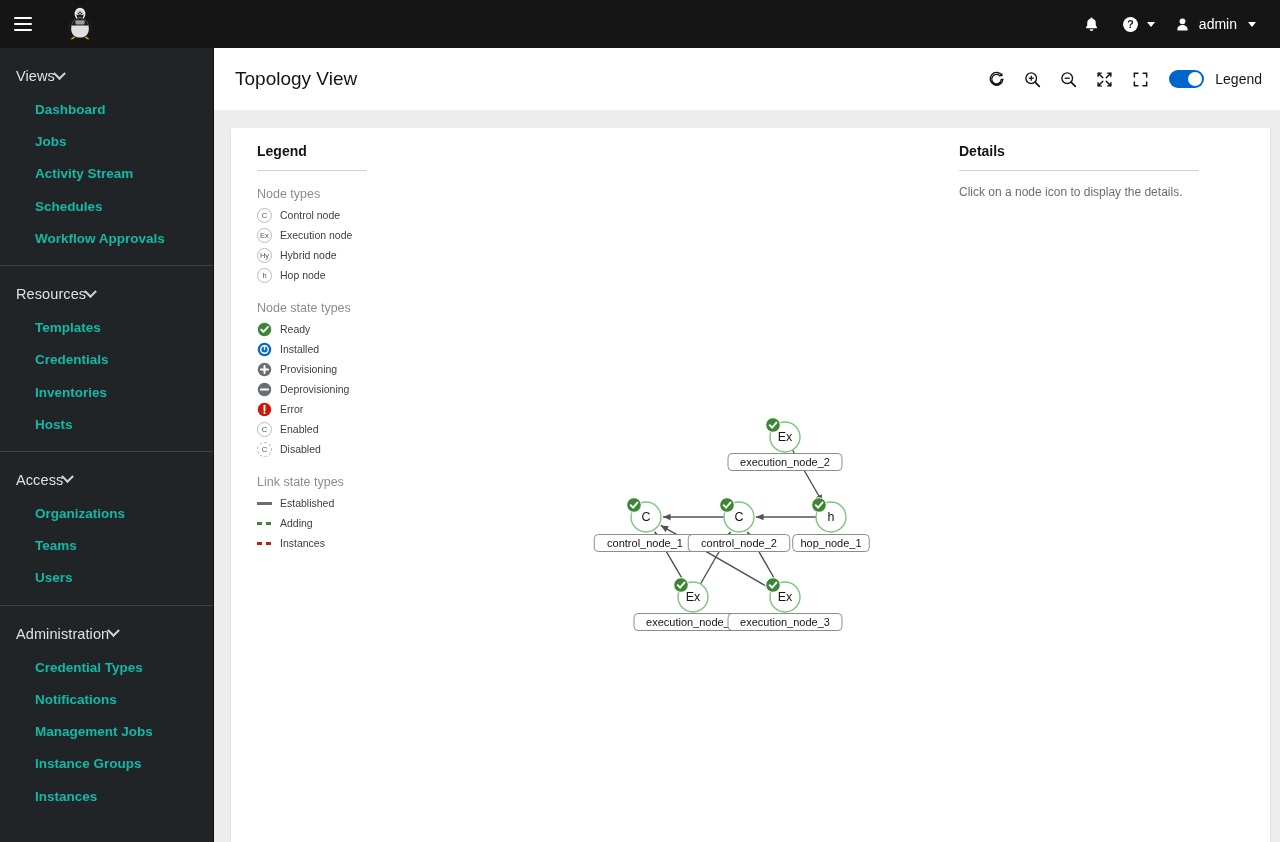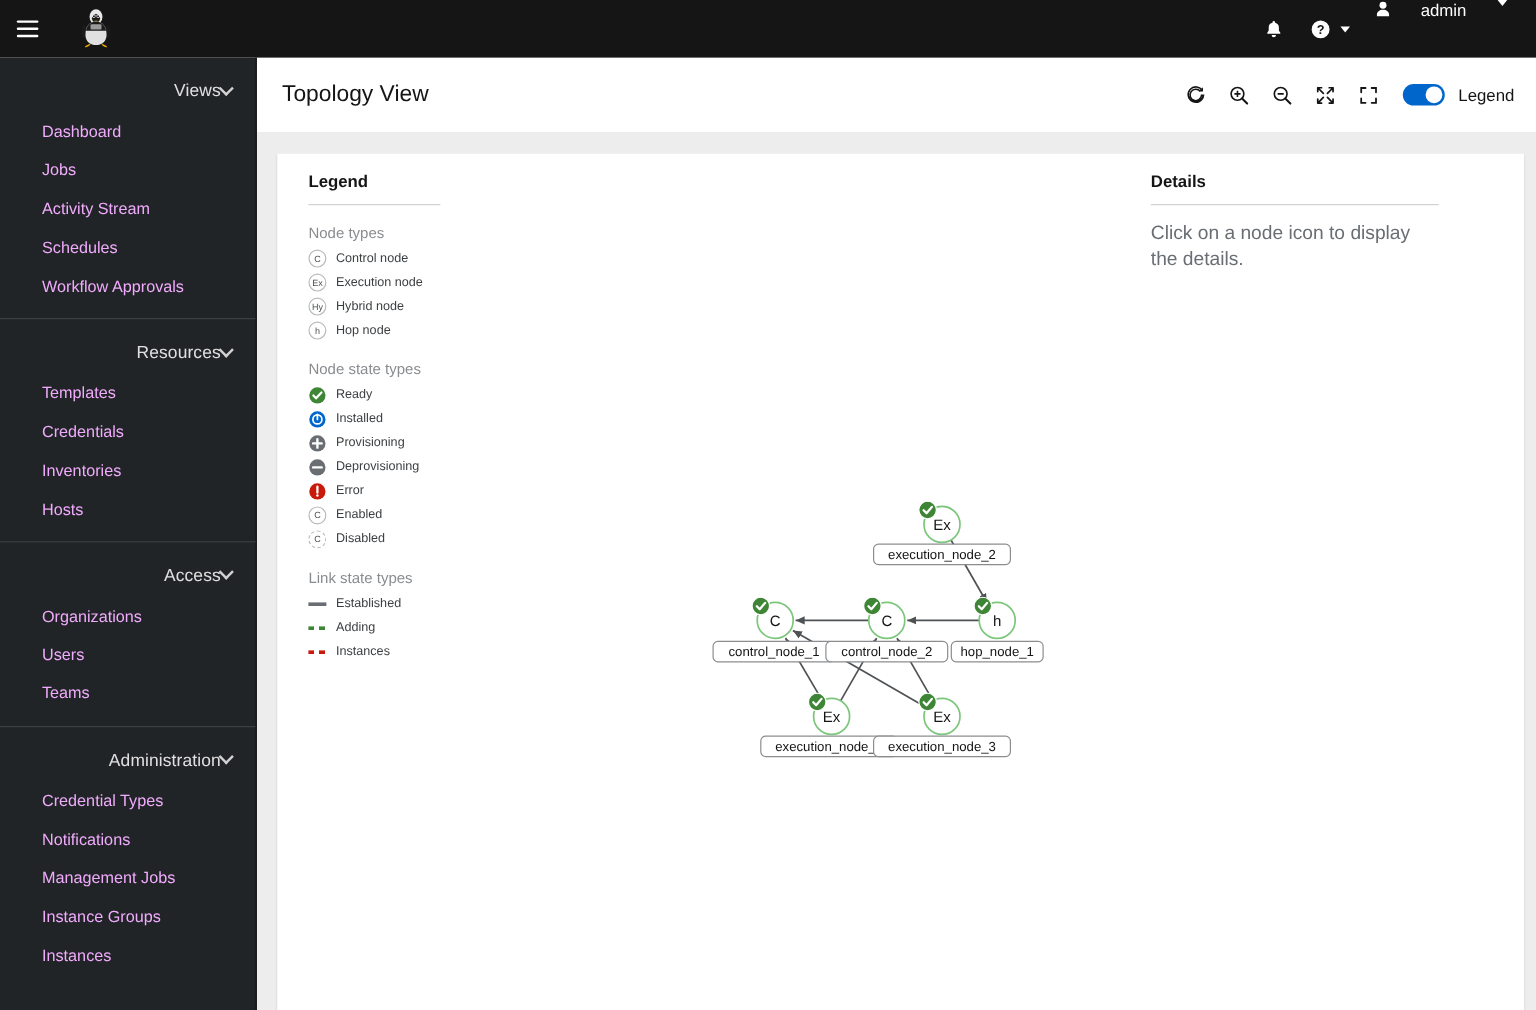--- a/index.html
+++ b/index.html
@@ -31,57 +31,58 @@
     width: 48px; height: 48px; margin-left: 10px;
     display:flex; align-items:center; justify-content:center; cursor:pointer;
   }
   .masthead-right {
     margin-left: auto; display:flex; align-items:center; height:48px; padding-right: 14px;
   }
   .mh-btn {
     height: 48px; display:flex; align-items:center; justify-content:center;
     padding: 0 11px; cursor:pointer; color:#fff;
   }
-  .mh-user { display:flex; gap:24px; padding: 0 10px 0 12px; height:48px; cursor:pointer; }
+  .mh-user { display:flex; align-items:center; gap:9px; padding: 0 10px 0 12px; height:48px; cursor:pointer; }
   .mh-user-name { color:#fff; font-size:14px; }
   .caret {
     width:0; height:0;
     border-left:4px solid transparent; border-right:4px solid transparent;
     border-top:5px solid #fff; margin-left: 2px;
   }
   .mh-group { display:flex; align-items:center; height:48px; cursor:pointer; padding-right:8px;}
 
   
   .sidebar {
     position:absolute; top:48px; left:0;
     width:214px; height:794px;
     background:#212427;
     overflow:hidden;
     border-right: 1px solid #0f1214;
     z-index: 20;
   }
   .side-section {
-    display:flex; align-items:center; justify-content:flex-end;
+    display:flex; align-items:center; justify-content:flex-start;
     padding: 0 20px 0 16px;
     height: 36px;
     margin-top: 10px;
     cursor:pointer;
   }
   .side-section-title { color:#e0e0e0; font-size:14.5px; letter-spacing:.1px; }
   .chev {
     width: 9px; height: 9px;
     border-right: 2px solid #d2d2d2; border-bottom: 2px solid #d2d2d2;
     transform: rotate(45deg) translate(-2px,-2px);
   }
   .side-item {
     padding: 7px 10px 7px 32px;
-    color:#f0abfc; font-size:13.5px;
+    color:#14b8a6; font-size:13.5px;
     cursor:pointer;
     border-left: 3px solid transparent;
     line-height: 1.35;
+    font-weight: bold;
   }
   .side-divider { height:1px; background:#3c3f42; margin: 10px 0 0 0; }
 
   
   .page {
     position:absolute; top:48px; left:214px;
     width: 1066px; height: 794px;
     background:#ededed;
     overflow:hidden;
   }
@@ -114,21 +115,21 @@
     width: 1039px; height: 714px;
     background:#fff;
     box-shadow: 0 1px 2px rgba(3,3,3,.10), 0 0 1px rgba(3,3,3,.06);
   }
 
   .legend-panel { position:absolute; left: 26px; top: 15px; width: 110px; }
   .details-panel { position:absolute; left: 728px; top: 15px; width: 240px; }
 
   .panel-title { font-size:14px; font-weight:bold; color:#151515; }
   .panel-rule { height:1px; background:#d2d2d2; margin-top: 11px; }
-  .details-text { font-size:16px; color:#6a6e73; margin-top: 13px; line-height:1.4; }
+  .details-text { font-size:12px; color:#6a6e73; margin-top: 13px; line-height:1.4; }
 
   .legend-group-title {
     font-size: 12.5px; color:#8a8d90; margin-top: 16px; margin-bottom: 4px;
   }
   .legend-row { display:flex; align-items:center; gap:8px; height:20px; }
   .legend-row-label { font-size:10.5px; color:#3c3f42; white-space:nowrap; }
 
   .lg-circle {
     width:15px; height:15px; border-radius:50%;
     border:1px solid #b8bbbe; background:#fff;
@@ -234,22 +235,22 @@
     <div class="side-item">Templates</div>
     <div class="side-item">Credentials</div>
     <div class="side-item">Inventories</div>
     <div class="side-item">Hosts</div>
     <div class="side-divider"></div>
     <div class="side-section">
       <span class="side-section-title">Access</span>
       <span class="chev"></span>
     </div>
     <div class="side-item">Organizations</div>
+    <div class="side-item">Teams</div>
     <div class="side-item">Users</div>
-    <div class="side-item">Teams</div>
     <div class="side-divider"></div>
     <div class="side-section">
       <span class="side-section-title">Administration</span>
       <span class="chev"></span>
     </div>
     <div class="side-item">Credential Types</div>
     <div class="side-item">Notifications</div>
     <div class="side-item">Management Jobs</div>
     <div class="side-item">Instance Groups</div>
     <div class="side-item">Instances</div>

